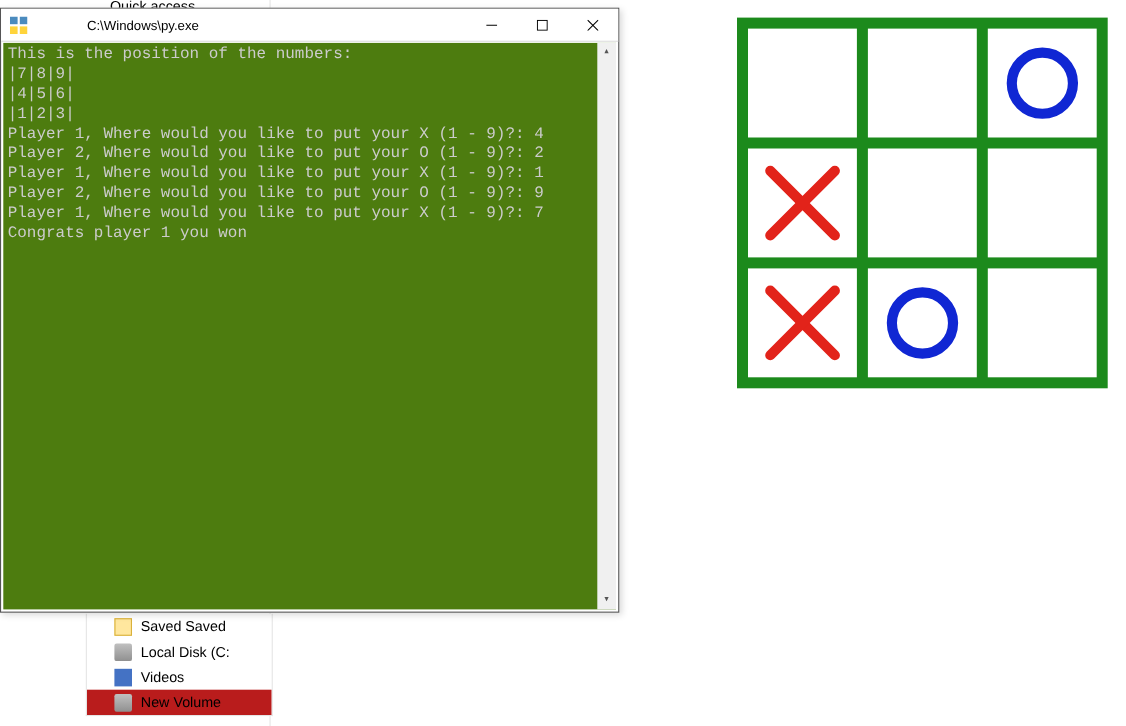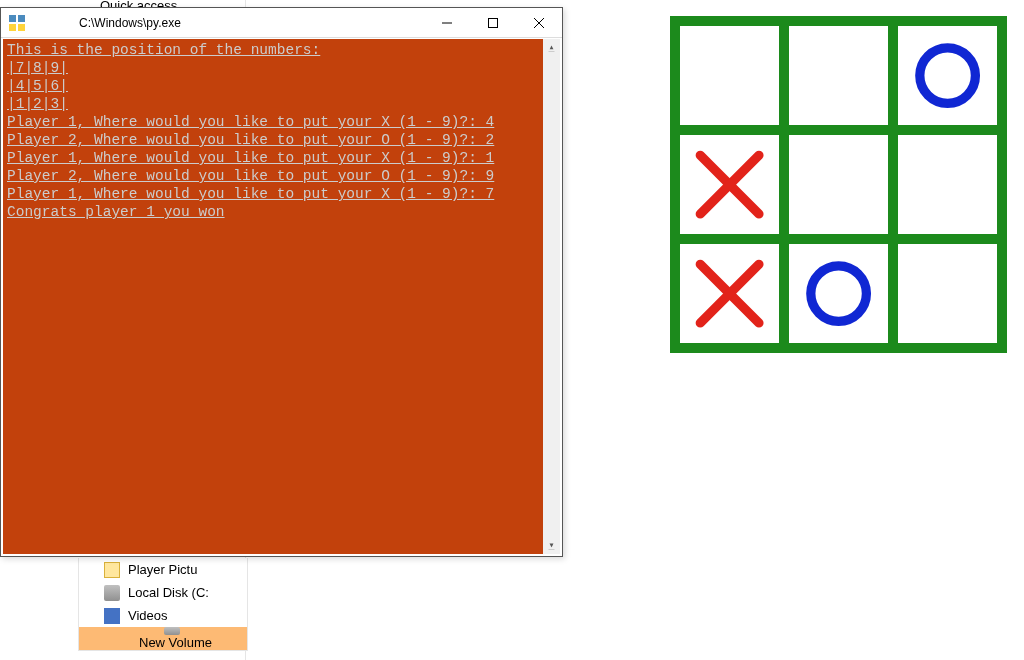--- a/index.html
+++ b/index.html
@@ -8,53 +8,53 @@
     
     .bg-explorer { position: absolute; left: 0; top: 0; width: 246px; height: 660px; background: #fff; border-right: 1px solid #e5e5e5; }
     .bg-top-item { position: absolute; left: 100px; top: -2px; font-size: 13px; color: #000; }
     .bg-list { position: absolute; left: 78px; top: 558px; width: 170px; background: #fff; border: 1px solid #e5e5e5; border-top: none; overflow: hidden; }
     .bg-list-item { display: flex; align-items: center; height: 23px; padding-left: 25px; font-size: 13px; color: #000; white-space: nowrap; }
     .bg-list-item .bicon { width: 16px; height: 16px; margin-right: 8px; display: inline-block; }
     .bg-list-item .bicon.folder { background: #ffe79e; border: 1px solid #d9b13b; }
     .bg-list-item .bicon.video { background: #4472c4; }
     .bg-list-item .bicon.disk { background: linear-gradient(#c0c0c0, #909090); border-radius: 2px; }
     .bg-list-item .bicon.vol { background: linear-gradient(#c0c0c0, #909090); border-radius: 2px; }
-    .bg-list-item.hover { background: #fdba74; flex-direction: column; }
+    .bg-list-item.hover { background: #b91c1c; }
 
     
     .console-window { position: absolute; left: 0; top: 7px; width: 563px; height: 550px; background: #fff; border: 1px solid #555; box-shadow: 2px 2px 6px rgba(0,0,0,0.15); }
     .title-bar { height: 30px; display: flex; align-items: center; background: #fff; border-bottom: 1px solid #ddd; gap: 48px; }
     .title-icon { width: 16px; height: 16px; margin: 0 6px 0 8px; display: inline-block; }
     .title-icon svg { width: 16px; height: 16px; }
     .title-text { font-size: 12px; color: #000; flex: 1; }
     .win-controls { display: flex; height: 100%; }
     .win-btn { width: 46px; height: 100%; display: flex; align-items: center; justify-content: center; font-size: 14px; color: #000; }
 
-    .console-body { position: absolute; left: 2px; right: 2px; top: 31px; bottom: 2px; background: #c2410c; color: #ccc; font-family: Consolas, 'Courier New', monospace; font-size: 14.5px; line-height: 18px; display: flex; text-decoration: underline; }
+    .console-body { position: absolute; left: 2px; right: 2px; top: 31px; bottom: 2px; background: #4d7c0f; color: #ccc; font-family: Consolas, 'Courier New', monospace; font-size: 14.5px; line-height: 18px; display: flex; }
     .console-text { flex: 1; padding: 2px 4px; white-space: pre; overflow: hidden; }
     .scrollbar { width: 17px; background: #f0f0f0; display: flex; flex-direction: column; }
     .sb-arrow { height: 17px; display: flex; align-items: center; justify-content: center; color: #555; font-size: 10px; }
     .sb-track { flex: 1; }
 
     
     .board-wrap { position: absolute; left: 670px; top: 16px; width: 337px; height: 337px; }
     .board { width: 100%; height: 100%; background: #1c8a1c; display: grid; grid-template-columns: 1fr 1fr 1fr; grid-template-rows: 1fr 1fr 1fr; gap: 10px; padding: 10px; }
     .cell { background: #fff; display: flex; align-items: center; justify-content: center; }
     .cell svg { width: 78%; height: 78%; }
   </style>
 </head>
 <body>
 
 <div class="bg-explorer">
   <span class="bg-top-item">Quick access</span>
 </div>
 <div class="bg-list" id="bg-list">
     <div class="bg-list-item">
       <span class="bicon folder"></span>
-      <span>Player Pictu</span>
+      <span>Saved Saved</span>
     </div>
     <div class="bg-list-item">
       <span class="bicon disk"></span>
       <span>Local Disk (C:</span>
     </div>
     <div class="bg-list-item">
       <span class="bicon video"></span>
       <span>Videos</span>
     </div>
     <div class="bg-list-item hover">

